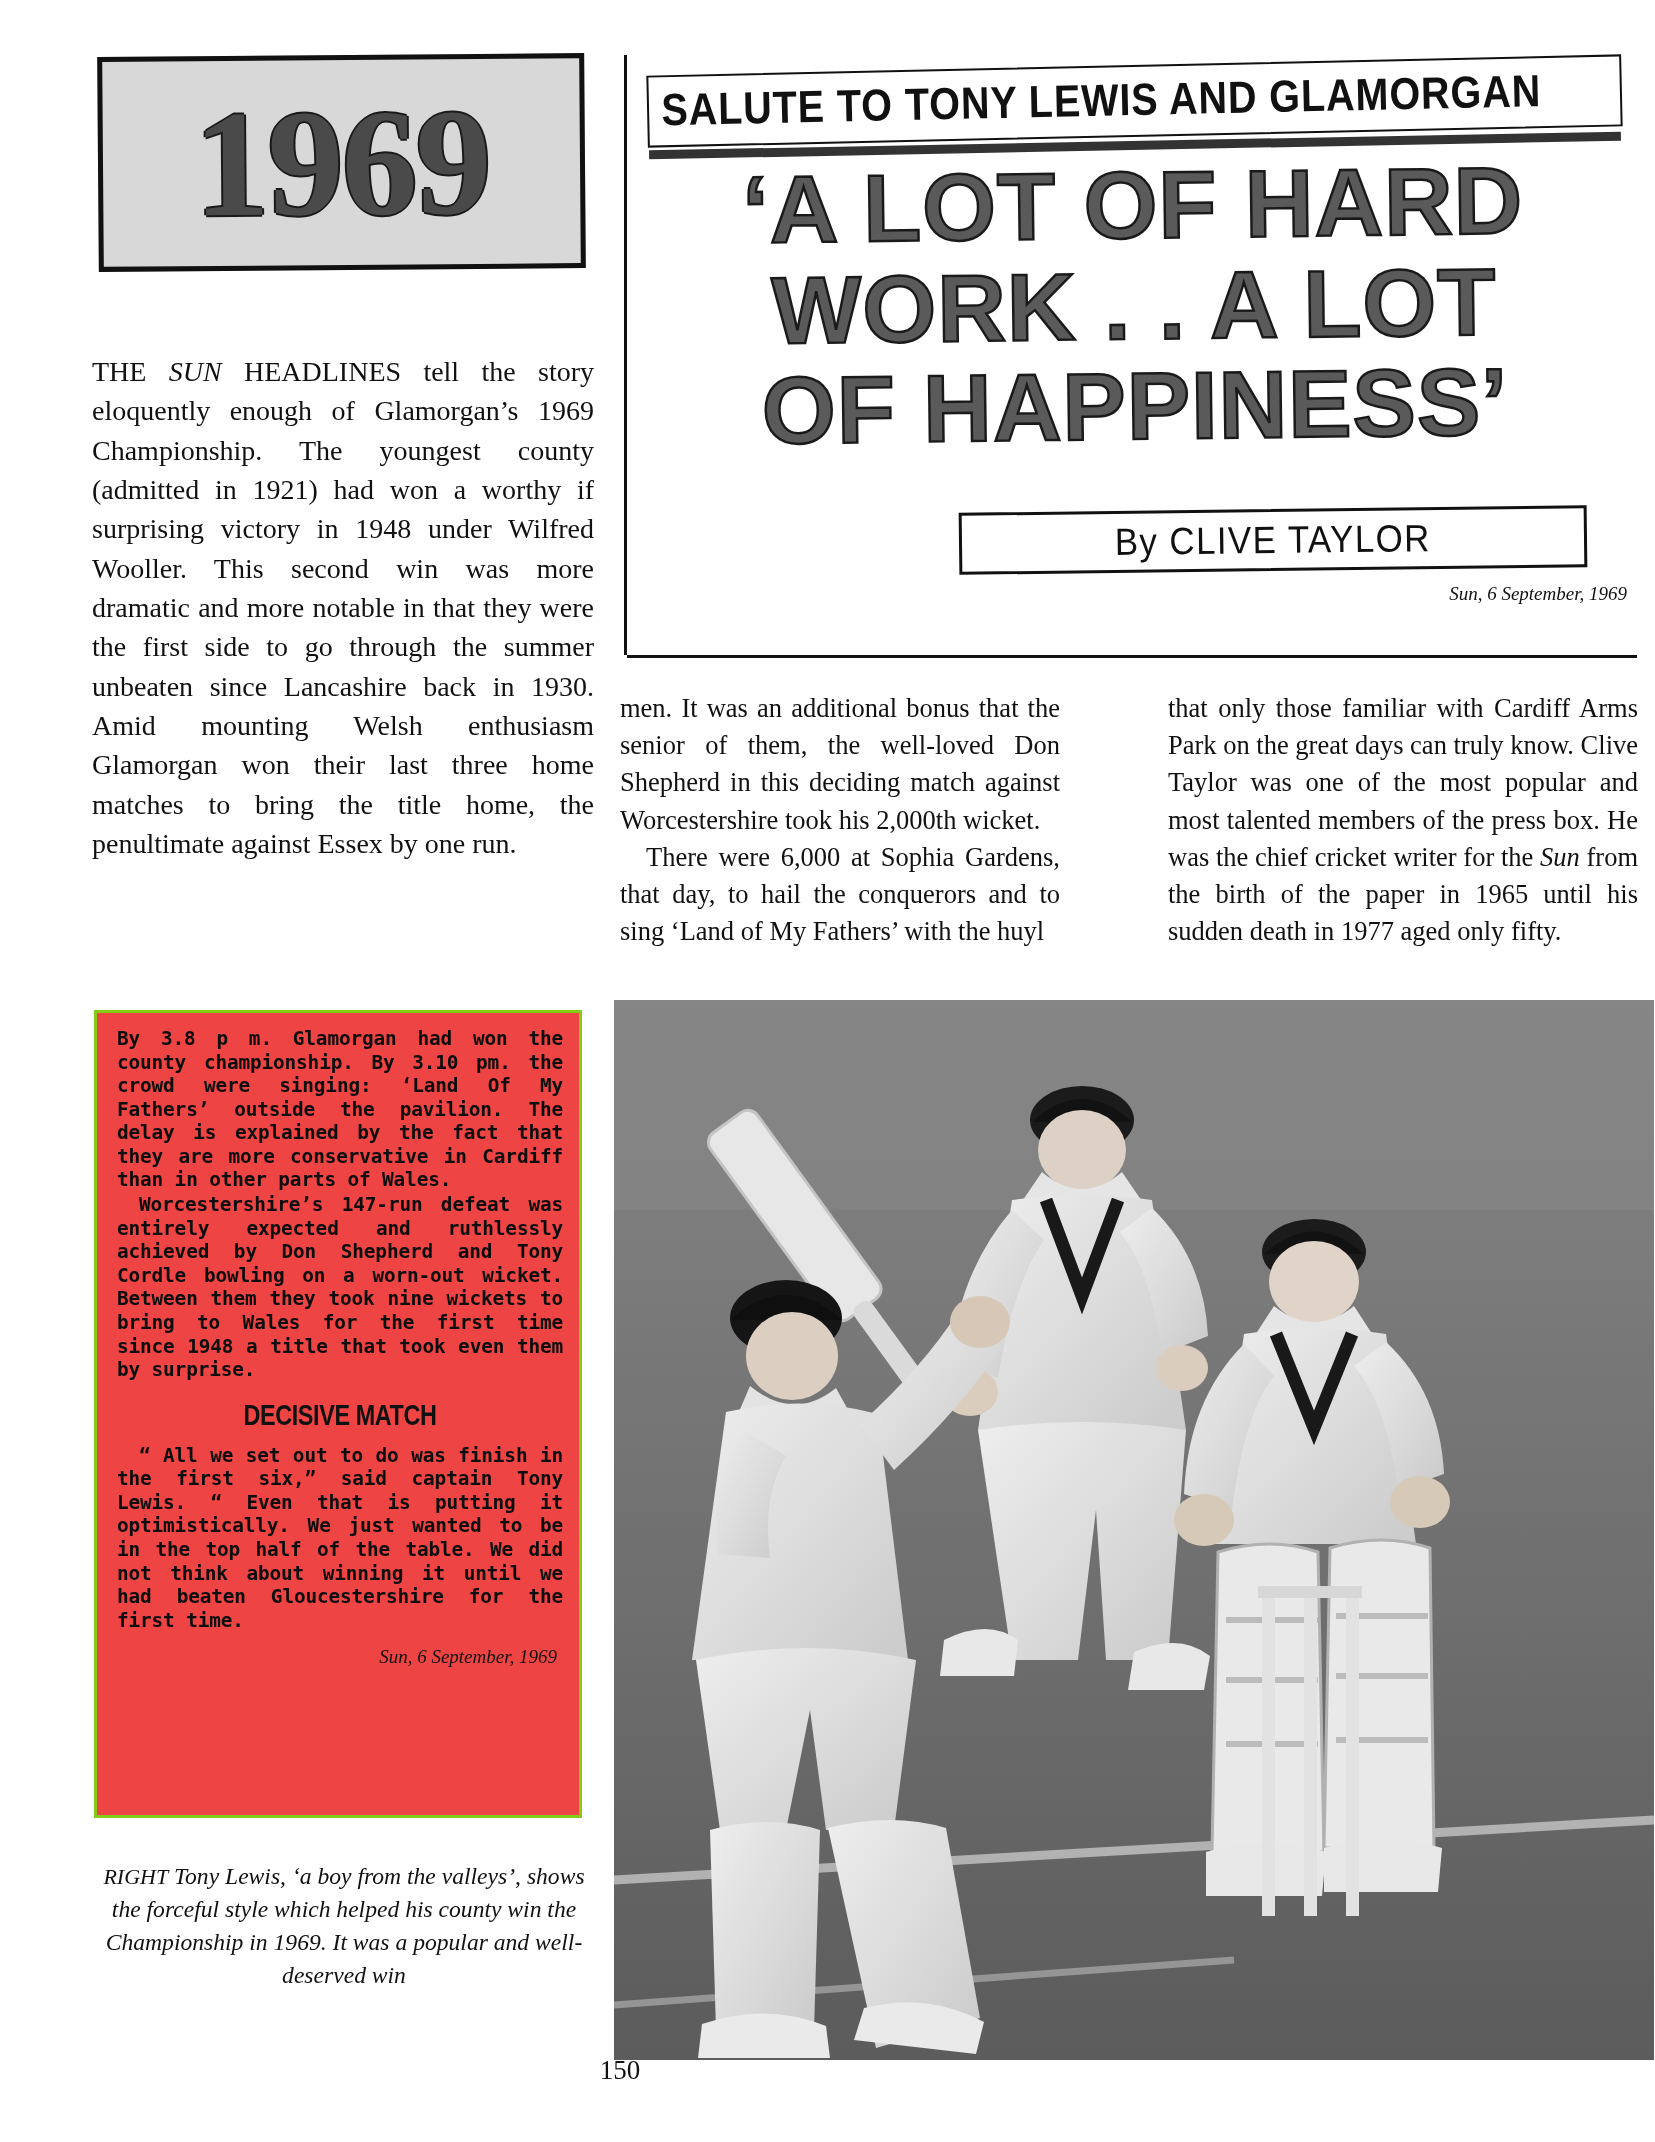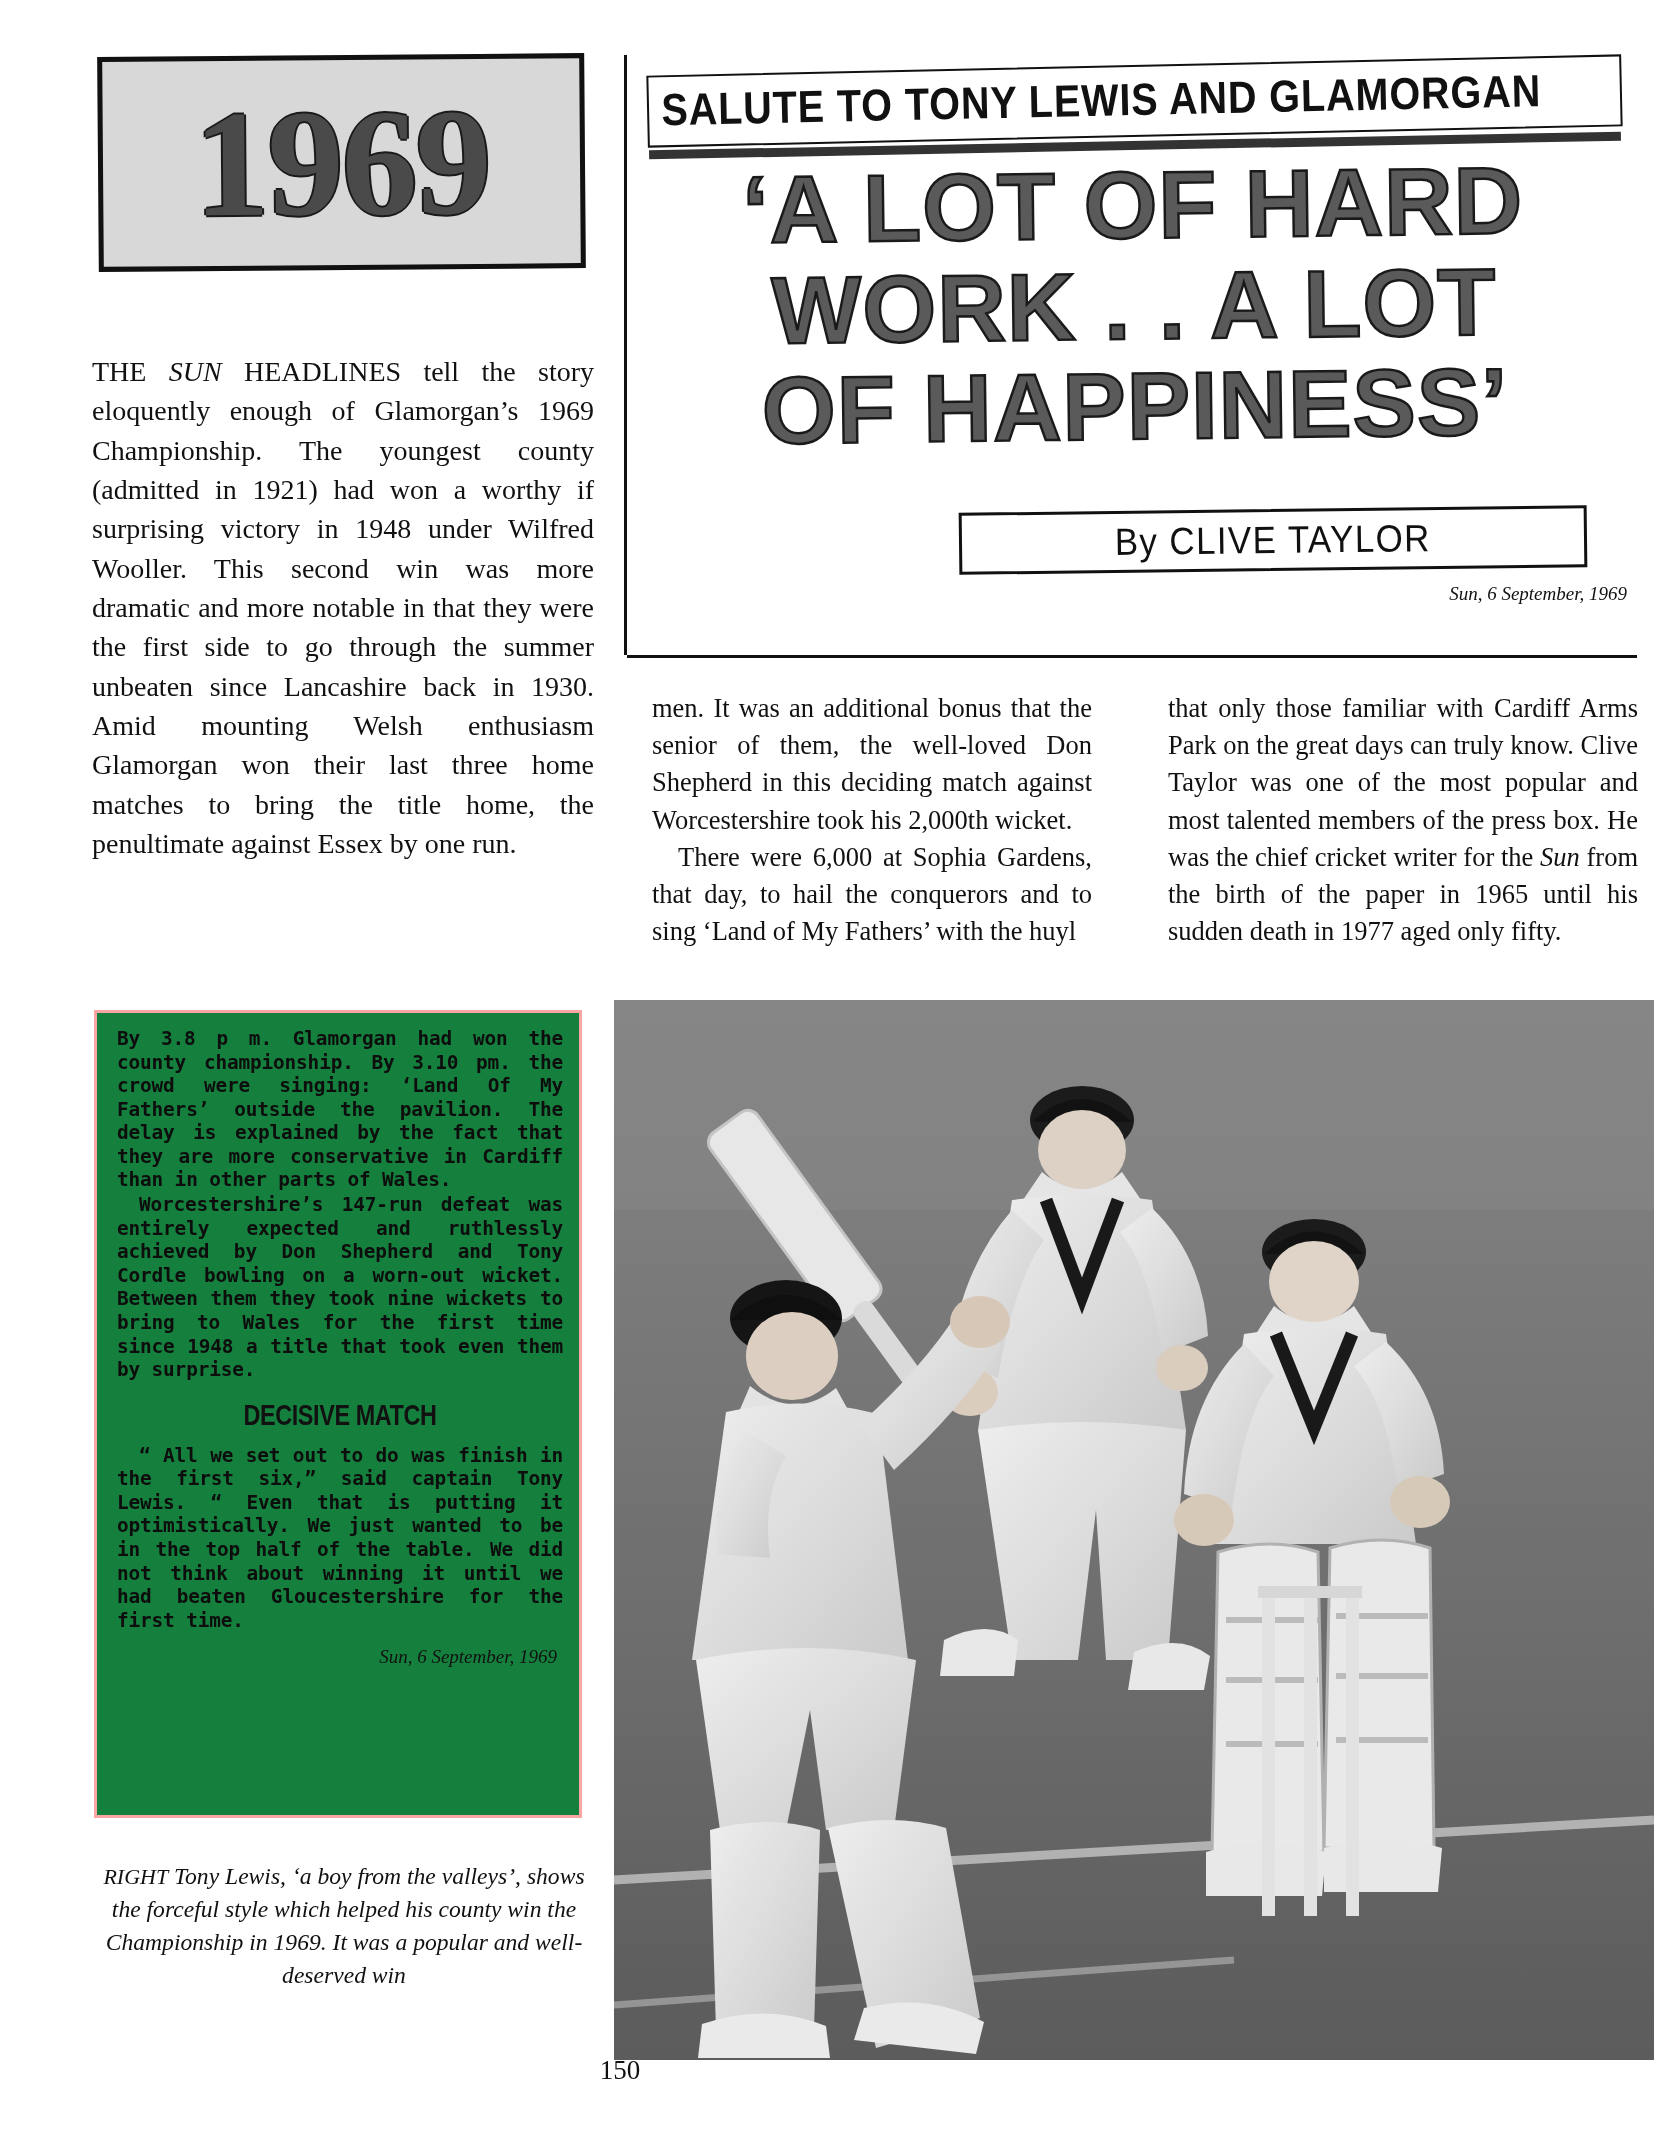--- a/index.html
+++ b/index.html
@@ -60,23 +60,23 @@
   .smallcaps { font-variant: small-caps; }
   .ital { font-style: italic; }
 
   
   #clipping-box {
     position: absolute;
     left: 94px;
     top: 1010px;
     width: 488px;
     height: 808px;
-    border: 3px solid #fca5a5;
+    border: 3px solid #84cc16;
     box-sizing: border-box;
-    background: #15803d;
+    background: #ef4444;
   }
   #clipping-inner {
     padding: 14px 16px 10px 20px;
   }
   .clip-p {
     font-family: "DejaVu Sans Mono", "Liberation Mono", monospace;
     font-size: 19.4px;
     line-height: 1.215;
     font-weight: 700;
     letter-spacing: -0.15px;
@@ -220,21 +220,21 @@
     left: 0px;
     top: 600px;
     width: 1010px;
     height: 3px;
     background: #111;
   }
 
   
   #col-mid {
     position: absolute;
-    left: 652px;
+    left: 620px;
     top: 690px;
     width: 440px;
     font-size: 26.5px;
     line-height: 1.405;
     text-align: justify;
   }
   #col-right {
     position: absolute;
     left: 1168px;
     top: 690px;

